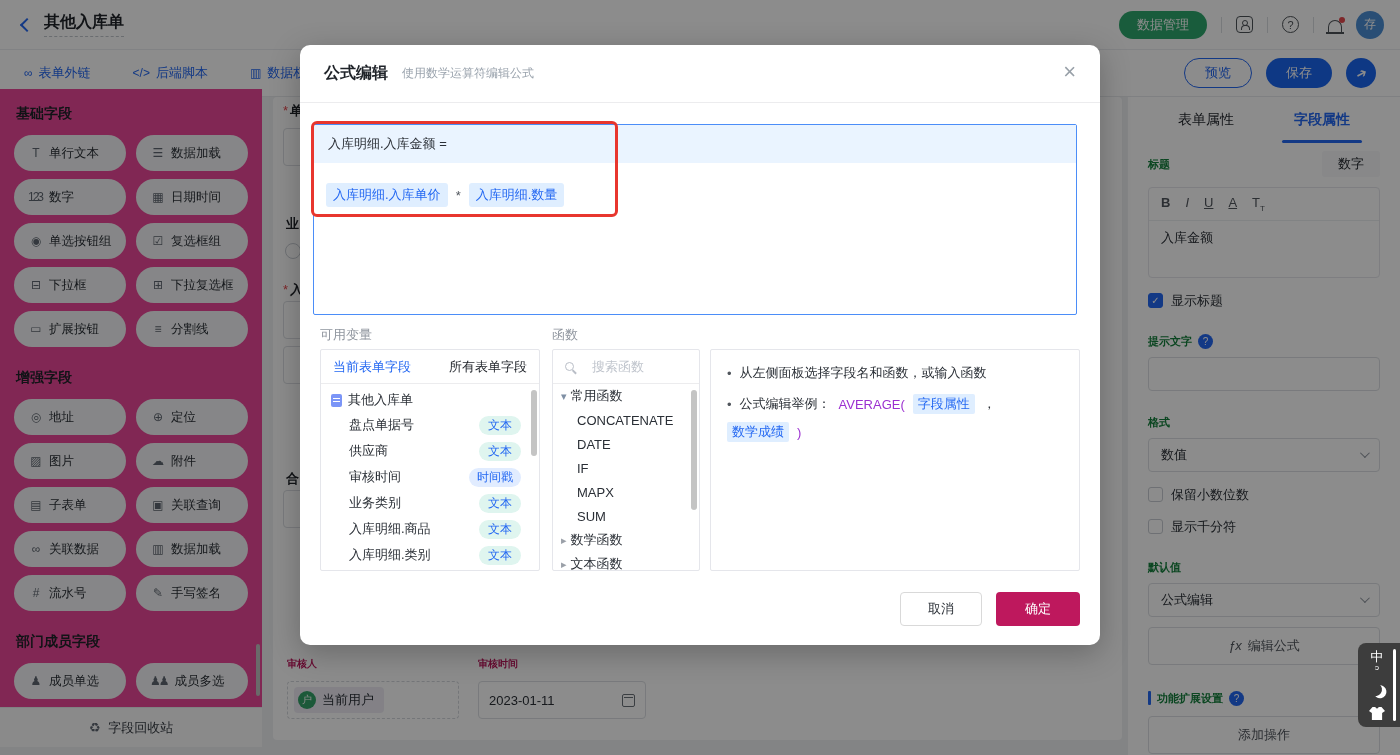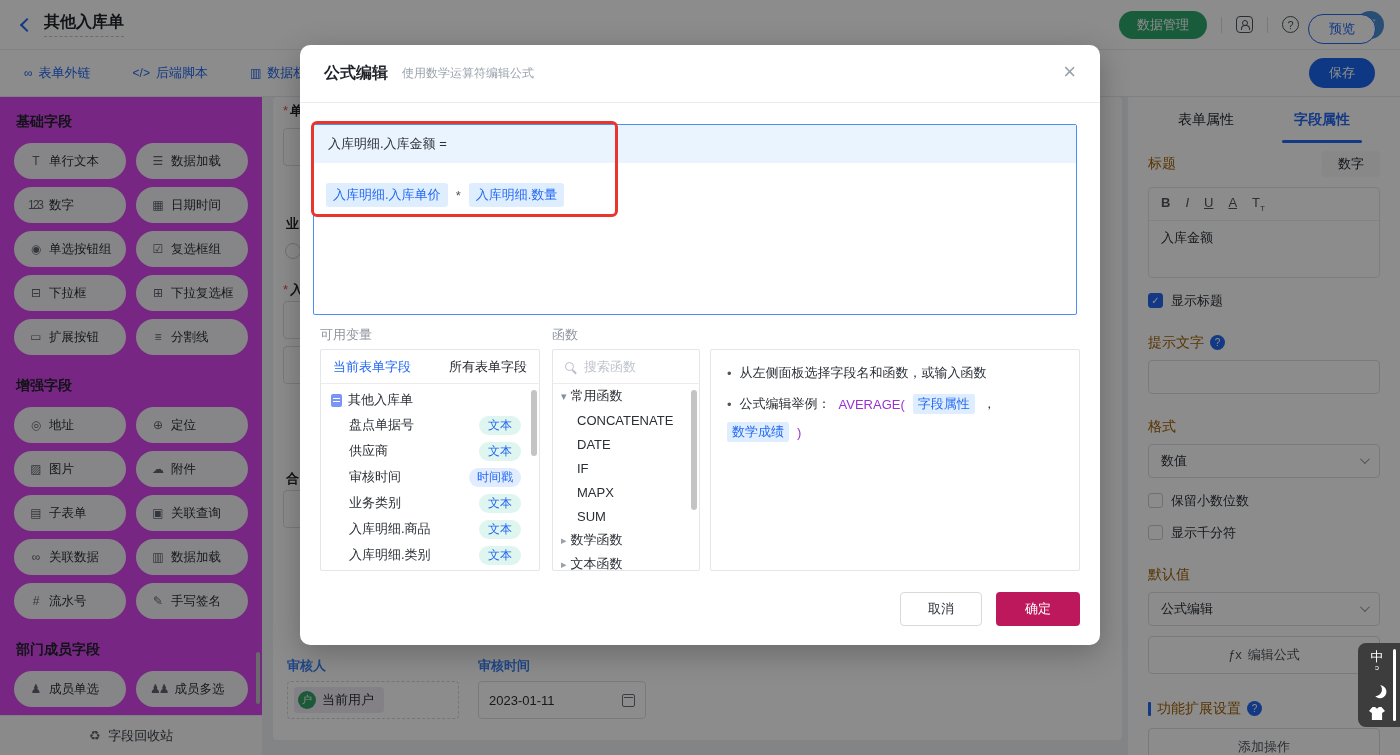--- a/index.html
+++ b/index.html
@@ -23,59 +23,59 @@
   .icon-bell{position:relative;width:14px;height:12px;border:1.7px solid #4e5358;border-bottom:none;border-radius:7px 7px 0 0;margin-top:2px;}
   .icon-bell::after{content:"";position:absolute;left:-3px;right:-3px;bottom:-2px;height:1.7px;background:#4e5358;}
   .icon-bell .dot{position:absolute;right:-4px;top:-4px;width:6px;height:6px;border-radius:50%;background:#e5484d;}
   .avatar{width:28px;height:28px;border-radius:50%;background:#4b8fd5;color:#fff;font-size:12px;display:flex;align-items:center;justify-content:center;cursor:pointer;}
 
   
   .toolbar{position:absolute;left:0;top:50px;width:1400px;height:47px;background:#fff;border-bottom:1px solid #e8eaed;display:flex;align-items:center;padding:0 24px;z-index:1;}
   .tool-links{display:flex;gap:42px;}
   .tool-link{display:flex;align-items:center;gap:6px;color:#2468f2;font-size:13px;cursor:pointer;}
   .tool-link .tl-icon{font-size:12px;}
-  .toolbar-right{margin-left:auto;display:flex;align-items:center;gap:14px;flex-direction:column;}
+  .toolbar-right{margin-left:auto;display:flex;align-items:center;gap:14px;}
   .btn-outline{height:30px;padding:0 20px;border-radius:15px;border:1px solid #2468f2;color:#2468f2;background:#fff;font-size:13px;display:flex;align-items:center;cursor:pointer;}
   .btn-primary{height:30px;padding:0 20px;border-radius:15px;border:none;background:#1a66f0;color:#fff;font-size:13px;display:flex;align-items:center;cursor:pointer;}
   .btn-share{width:30px;height:30px;border-radius:50%;background:#1a66f0;color:#fff;display:flex;align-items:center;justify-content:center;cursor:pointer;}
   .btn-share span{display:inline-block;transform:rotate(-28deg);font-size:13px;}
 
   
-  .sidebar{position:absolute;left:0;top:97px;width:262px;height:658px;background:#d946ef;padding:16px 14px;overflow:hidden;z-index:1;}
+  .sidebar{position:absolute;left:0;top:89px;width:262px;height:658px;background:#ec4899;padding:16px 14px;overflow:hidden;z-index:1;}
   .sec-title{font-size:14px;font-weight:bold;color:#1f2329;margin:0 0 12px 2px;}
   .sec-title.mt{margin-top:22px;}
   .pill-grid{display:grid;grid-template-columns:1fr 1fr;gap:8px 10px;}
   .fpill{height:36px;border-radius:18px;background:#f4f5f7;display:flex;align-items:center;padding:0 0 0 14px;gap:7px;font-size:12.5px;color:#2a2f36;cursor:grab;}
   .fpill .fi{color:#5f6671;font-size:12px;min-width:14px;text-align:center;letter-spacing:-2px;}
   .recycle-bar{position:absolute;left:0;bottom:0;width:262px;height:40px;background:#fbfbfc;border-top:1px solid #ececee;display:flex;align-items:center;justify-content:center;gap:8px;font-size:13px;color:#3a3f45;cursor:pointer;}
   .recycle-bar .ri{color:#5f6671;}
   .side-scroll{position:absolute;right:2px;top:555px;width:4px;height:52px;border-radius:2px;background:#c1c1c1;}
 
   
   .canvas-card{position:absolute;left:273px;top:97px;width:849px;height:643px;background:#fff;border-radius:4px;z-index:1;}
   .frag-label{position:absolute;font-size:13px;font-weight:bold;color:#1f2329;}
   .frag-label .req{color:#e5484d;margin-right:2px;font-weight:normal;}
   .frag-input{position:absolute;border:1px solid #dcdfe3;border-radius:4px;background:#fff;}
   .frag-radio{position:absolute;width:16px;height:16px;border:1px solid #c9cdd4;border-radius:50%;background:#fff;}
-  .review-label{position:absolute;font-size:13px;font-weight:bold;color:#3b82f6;}
+  .review-label{position:absolute;font-size:10px;font-weight:bold;color:#be185d;}
   .dash-box{position:absolute;border:1px dashed #d4d7dc;border-radius:4px;display:flex;align-items:center;padding:0 6px;}
   .user-tag{height:26px;border-radius:4px;background:#eeecf5;display:flex;align-items:center;gap:6px;padding:0 10px 0 4px;font-size:13px;color:#2a2f36;}
   .user-tag .uc{width:18px;height:18px;border-radius:50%;background:#34a268;color:#fff;font-size:10px;display:flex;align-items:center;justify-content:center;}
   .date-box{position:absolute;border:1px solid #dcdfe3;border-radius:4px;display:flex;align-items:center;padding:0 10px;font-size:13px;color:#2a2f36;justify-content:space-between;}
   .cal-icon{width:13px;height:13px;border:1.4px solid #6b7178;border-radius:2px;position:relative;}
   .cal-icon::before{content:"";position:absolute;left:1px;right:1px;top:2.5px;height:1.3px;background:#6b7178;}
 
   
   .props{position:absolute;left:1128px;top:97px;width:272px;height:658px;background:#fff;padding:0 20px;z-index:1;}
   .prop-tabs{display:flex;height:46px;}
   .prop-tab{flex:1;display:flex;align-items:center;justify-content:center;font-size:14px;color:#1f2329;cursor:pointer;position:relative;}
   .prop-tab.active{color:#2468f2;font-weight:bold;}
   .prop-tab.active::after{content:"";position:absolute;left:18px;right:18px;bottom:0;height:3px;background:#2468f2;border-radius:2px;}
   .title-row{display:flex;align-items:center;justify-content:space-between;margin-top:8px;}
-  .plabel{font-size:14px;font-weight:normal;color:#a16207;}
+  .plabel{font-size:11px;font-weight:bold;color:#15803d;}
   .type-badge{background:#f7f8fa;border-radius:3px;padding:4px 16px;font-size:13px;color:#1f2329;}
   .rich-box{margin-top:10px;border:1px solid #e5e6eb;border-radius:4px;}
   .rich-bar{display:flex;gap:15px;padding:7px 12px;border-bottom:1px solid #eceef1;color:#51565d;font-size:13px;}
   .rich-bar .rb{cursor:pointer;}
   .rb.b{font-weight:bold}.rb.i{font-style:italic}.rb.u{text-decoration:underline}.rb.a{text-decoration:underline}
   .rb.t sub{font-size:8px;}
   .rich-body{height:56px;padding:8px 12px;font-size:13px;color:#2a2f36;}
   .chk-row{display:flex;align-items:center;gap:8px;margin-top:14px;font-size:13px;color:#2a2f36;cursor:pointer;}
   .chk{width:15px;height:15px;border-radius:3px;border:1px solid #c9cdd4;background:#fff;display:flex;align-items:center;justify-content:center;}
   .chk.on{background:#2468f2;border-color:#2468f2;color:#fff;font-size:10px;}
@@ -113,21 +113,21 @@
   .tree-root{display:flex;align-items:center;gap:6px;padding:7px 10px 3px;font-size:13px;color:#2a2f36;}
   .doc-ic{width:11px;height:13px;background:#7b95f7;border-radius:2px;position:relative;}
   .doc-ic::after{content:"";position:absolute;left:2px;top:4px;width:7px;height:1.5px;background:#fff;box-shadow:0 3px 0 #fff;}
   .var-row{display:flex;align-items:center;justify-content:space-between;height:26px;padding:0 18px 0 28px;cursor:pointer;}
   .var-name{font-size:13px;color:#2a2f36;}
   .tag{height:19px;min-width:42px;display:flex;align-items:center;justify-content:center;border-radius:10px;font-size:12px;padding:0 8px;}
   [data-tag="文本"]{background:#dff5ef;color:#2468f2;}
   [data-tag="时间戳"]{background:#e1ecff;color:#2468f2;}
   .vscroll{position:absolute;right:2px;top:40px;width:6px;height:66px;border-radius:3px;background:#c4c4c4;}
   .fscroll{position:absolute;right:2px;top:40px;width:6px;height:120px;border-radius:3px;background:#c4c4c4;}
-  .search-row{display:flex;align-items:center;gap:8px;height:34px;padding:0 12px;border-bottom:1px solid #ececee;}
+  .search-row{display:flex;align-items:center;gap:16px;height:34px;padding:0 12px;border-bottom:1px solid #ececee;}
   .mag{width:9px;height:9px;border:1.5px solid #b9bec7;border-radius:50%;position:relative;flex:none;}
   .mag::after{content:"";position:absolute;width:5px;height:1.5px;background:#b9bec7;transform:rotate(45deg);right:-4px;bottom:-2px;}
   .search-in{border:none;outline:none;font-size:13px;width:90px;color:#2a2f36;}
   .search-in::placeholder{color:#bfc4cc;}
   .frow{height:24px;display:flex;align-items:center;font-size:13px;color:#2a2f36;cursor:pointer;padding-left:24px;}
   [data-kind^="group"]{padding-left:8px;gap:4px;}
   [data-kind="group-open"]::before{content:"▾";color:#7f8fa4;font-size:11px;}
   [data-kind="group-closed"]::before{content:"▸";color:#9aa0a8;font-size:11px;}
   .tips{padding:14px 16px;}
   .tip{display:flex;gap:8px;font-size:13px;color:#2a2f36;margin-bottom:12px;align-items:center;flex-wrap:wrap;}
@@ -395,21 +395,21 @@
       <span>显示千分符</span>
     </div>
     <div class="label-row">
       <span class="plabel">默认值</span>
     </div>
     <div class="pselect">
       <span>公式编辑</span>
       <span class="caret"></span>
     </div>
     <button class="pbtn">
-      <span style="">ƒx</span>
+      <span style="font-style:italic;">ƒx</span>
       <span>编辑公式</span>
     </button>
     <div class="ext-row">
       <span class="ext-bar"></span>
       <span class="plabel">功能扩展设置</span>
       <span class="qmark">?</span>
     </div>
     <button class="pbtn">
       <span>添加操作</span>
     </button>

